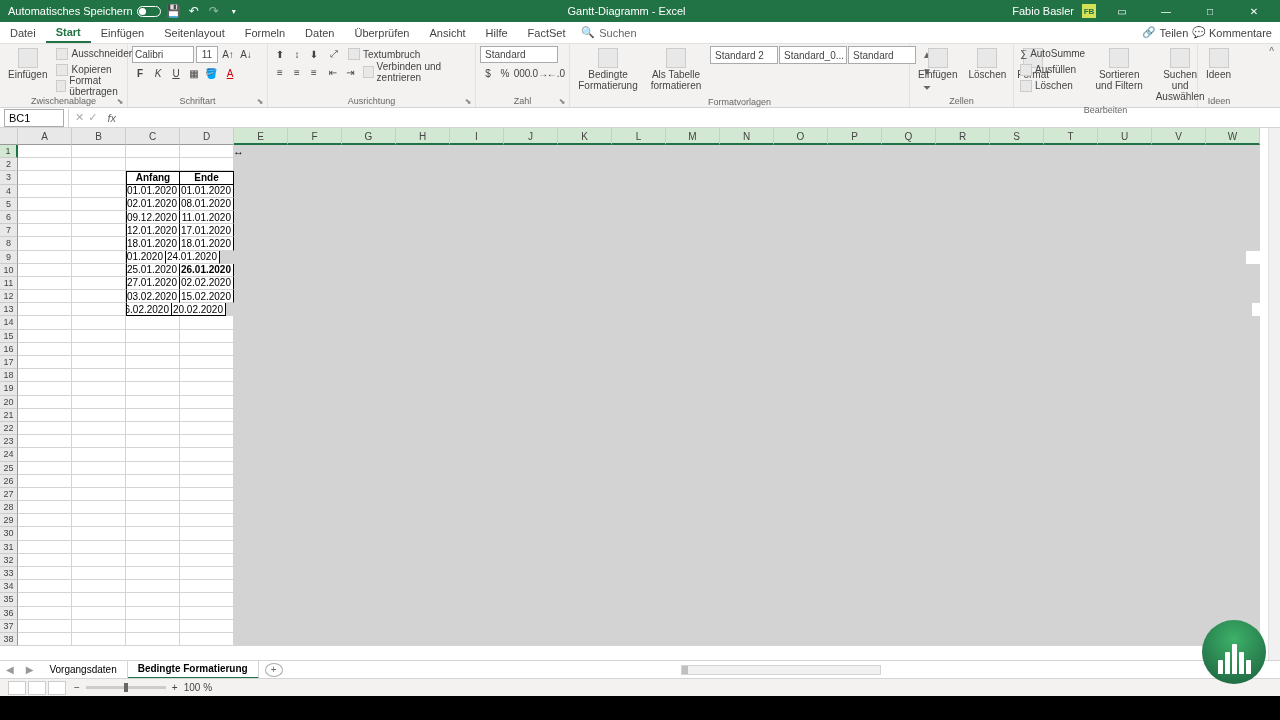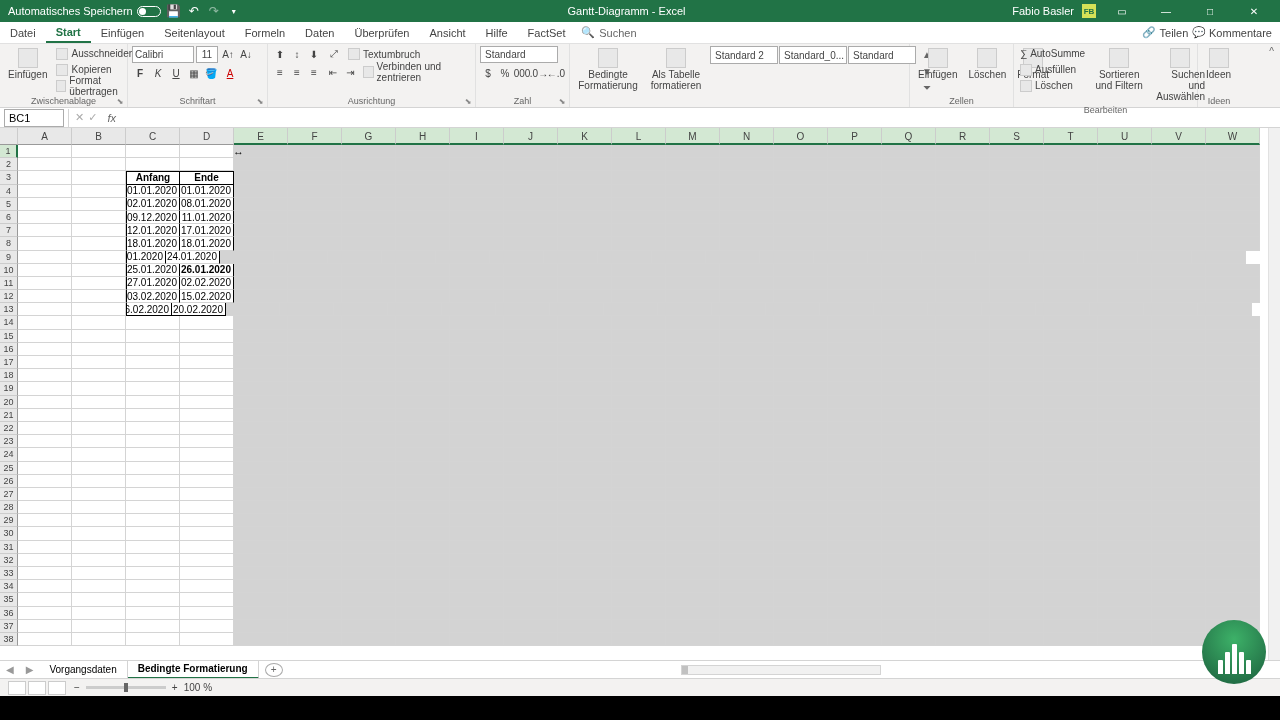--- a/index.html
+++ b/index.html
@@ -268,20 +268,21 @@
             <div class="style-cell">Standard_0...</div>
             <div class="style-cell">Standard</div>
           </div>
         </div>
         <div style="display:flex;flex-direction:column;gap:1px;font-size:8px;color:#666">
           <span class="align-btn">▲</span>
           <span class="align-btn">▼</span>
           <span class="align-btn">⏷</span>
         </div>
       </div>
+      <div class="ribbon-group-label">Formatvorlagen</div>
     </div>
 
     <div class="ribbon-group" style="width:104px">
       <div class="ribbon-group-content">
         <div class="rb-big">
             <div class="rb-big-icon"></div>
             <span>Einfügen</span>
           </div>
         <div class="rb-big">
             <div class="rb-big-icon"></div>
@@ -310,21 +311,21 @@
               <span class="rb-item-icon"></span>
               <span>Löschen</span>
             </div>
         </div>
         <div class="rb-big">
             <div class="rb-big-icon"></div>
             <span style="width:50px;text-align:center">Sortieren und Filtern</span>
           </div>
         <div class="rb-big">
             <div class="rb-big-icon"></div>
-            <span style="width:50px;text-align:right">Suchen und Auswählen</span>
+            <span style="width:50px;text-align:center">Suchen und Auswählen</span>
           </div>
       </div>
       <div class="ribbon-group-label">Bearbeiten</div>
     </div>
 
     <div class="ribbon-group" style="width:42px;border-right:none">
       <div class="ribbon-group-content">
         <div class="rb-big">
             <div class="rb-big-icon"></div>
             <span>Ideen</span>

